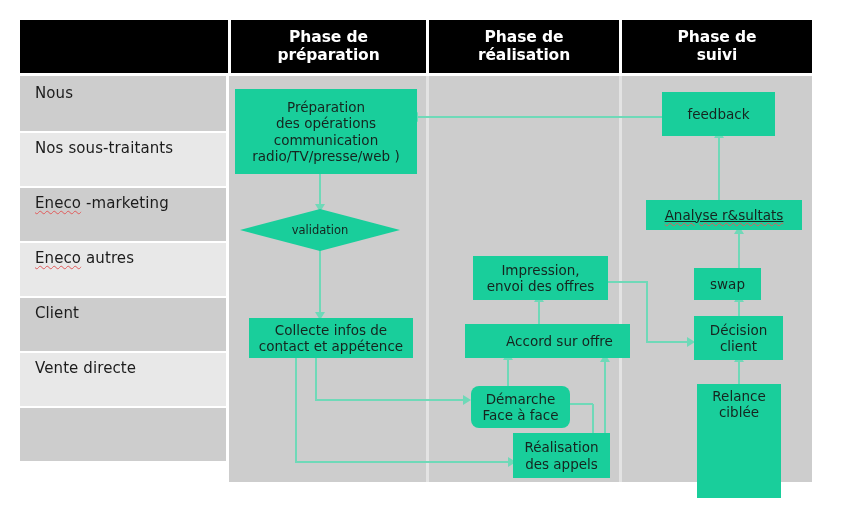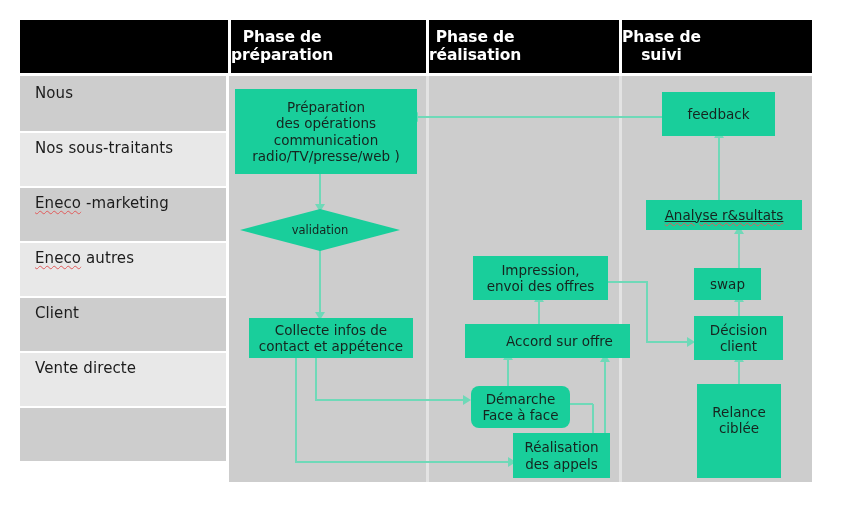--- a/index.html
+++ b/index.html
@@ -9,21 +9,21 @@
     -webkit-font-smoothing:antialiased;
     overflow:hidden;
   }
   #canvas{position:relative;width:844px;height:514px;background:#ffffff;}
 
   
   .hdr-band{position:absolute;left:20px;top:20px;width:792px;height:53px;background:#000000;}
   .hdr-cell{
     position:absolute;top:20px;height:53px;
     background:#000000;color:#ffffff;
-    display:flex;align-items:center;justify-content:flex-start;text-align:center;
+    display:flex;align-items:center;justify-content:center;text-align:center;
     font-weight:bold;font-size:15.5px;line-height:1.12;
     letter-spacing:-0.1px;
     box-sizing:border-box;
   }
   .hdr-sep{position:absolute;top:20px;width:3px;height:53px;background:#ffffff;}
 
   
   .legend{position:absolute;left:20px;top:76px;width:206px;height:406px;}
   .legend-row{
     position:relative;width:206px;height:55px;
@@ -251,20 +251,20 @@
     <span>swap</span>
   </div>
 
   <div class="node" style="left:694px;top:316px;width:89px;height:44px;">
     <span>
       <span>Décision</span><br>
       <span>client</span>
     </span>
   </div>
 
-  <div class="node" style="left:697px;top:384px;width:84px;height:94px;align-items:flex-start;padding-top:20px;">
+  <div class="node" style="left:697px;top:384px;width:84px;height:114px;align-items:flex-start;padding-top:4px;">
     <span>
       <span>Relance</span><br>
       <span>ciblée</span>
     </span>
   </div>
 
 </div>
 
 </body></html>

